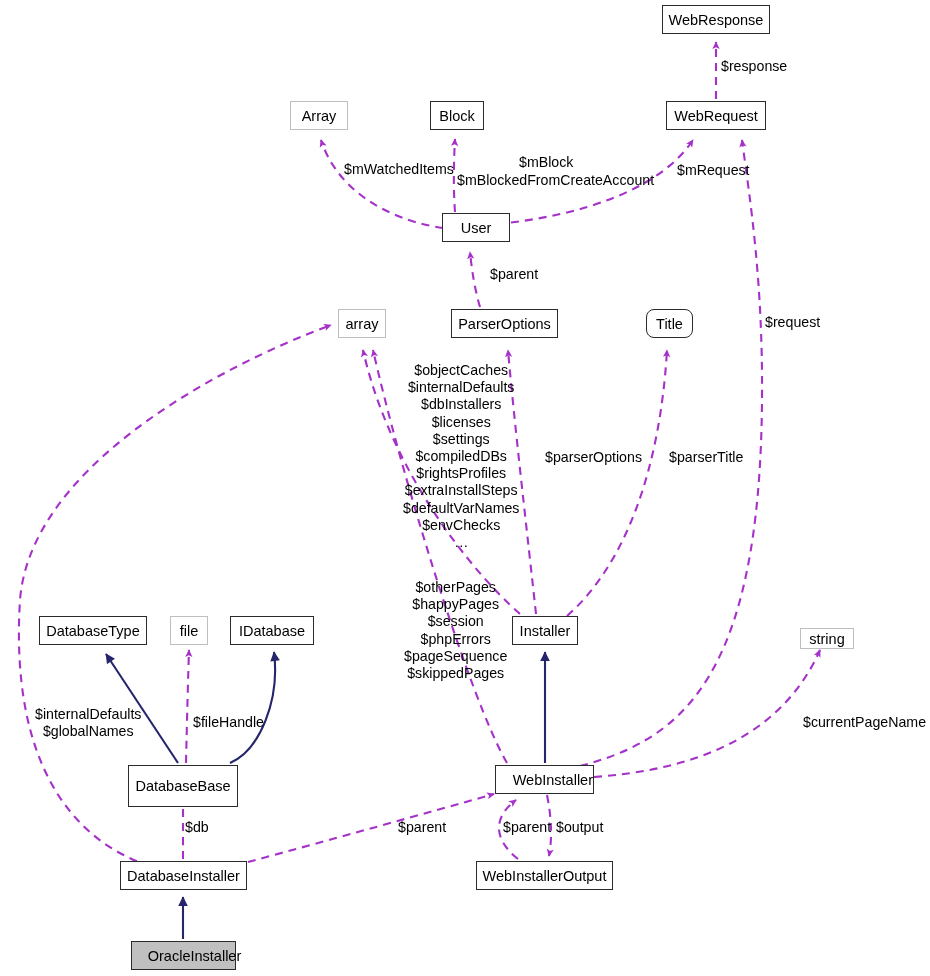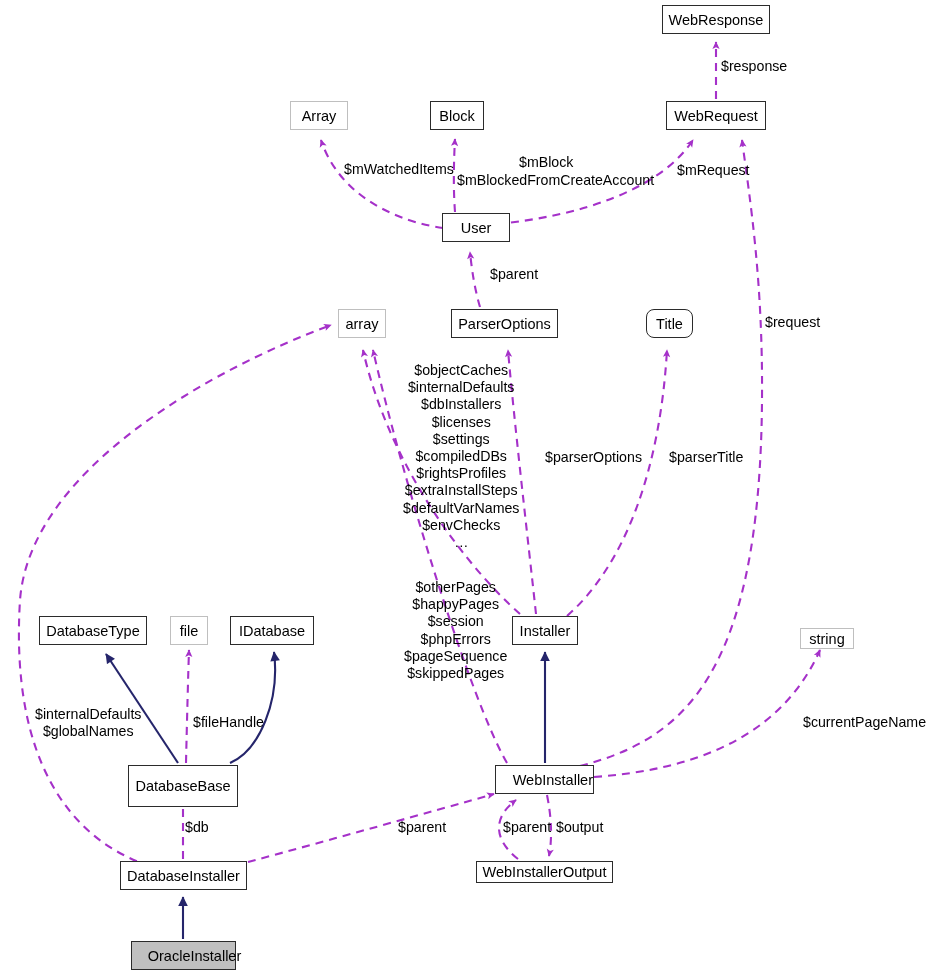--- a/index.html
+++ b/index.html
@@ -168,21 +168,21 @@
       </div>
       <div class="node dark" style="left: 128px; top: 765px; width: 110px; height: 42px;">
         <span>DatabaseBase</span>
       </div>
       <div class="node dark" style="left: 495px; top: 765px; width: 99px; height: 29px; justify-content: flex-end;">
         <span>WebInstaller</span>
       </div>
       <div class="node dark" style="left: 120px; top: 861px; width: 127px; height: 29px;">
         <span>DatabaseInstaller</span>
       </div>
-      <div class="node dark" style="left: 476px; top: 861px; width: 137px; height: 22px;">
+      <div class="node dark" style="left: 476px; top: 861px; width: 137px; height: 29px;">
         <span>WebInstallerOutput</span>
       </div>
       <div class="node current" style="left: 131px; top: 941px; width: 105px; height: 29px;">
         <span>OracleInstaller</span>
       </div>
     </div>
   <div id="label-layer">
       <div class="edge-label left" style="left: 721px; top: 58px;"><span>$response</span></div>
       <div class="edge-label left" style="left: 344px; top: 161px;"><span>$mWatchedItems</span></div>
       <div class="edge-label left" style="left: 519px; top: 154px;"><span>$mBlock</span></div>

